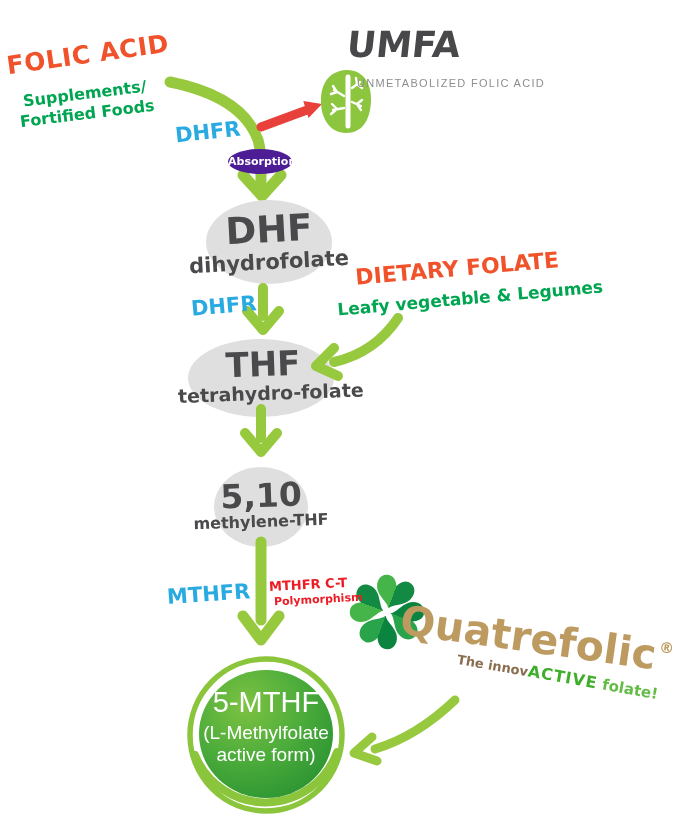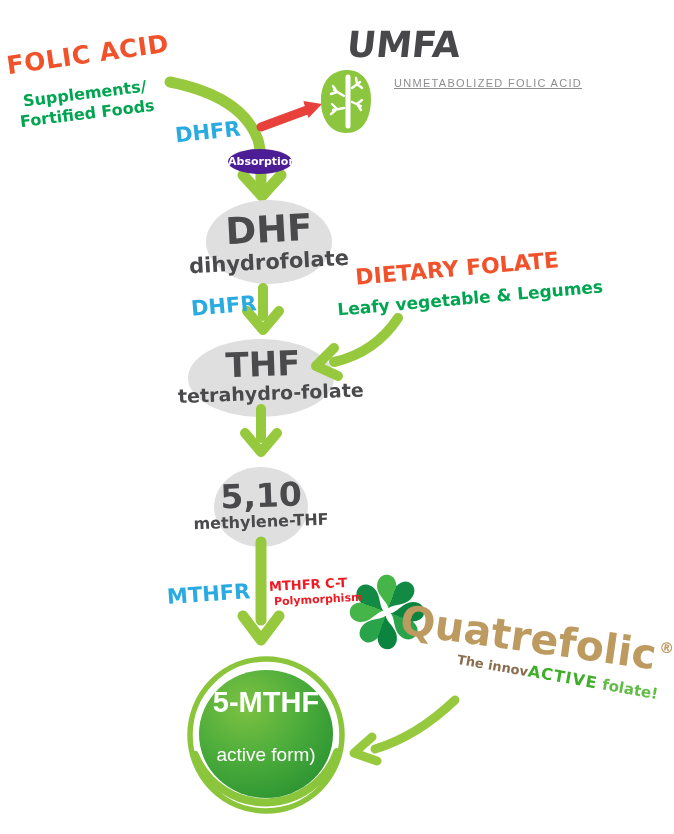--- a/index.html
+++ b/index.html
@@ -7,22 +7,22 @@
          font-family:"DejaVu Sans",sans-serif;}
   #shapes{position:absolute;left:0;top:0;z-index:1;}
   .txt{position:absolute;z-index:2;white-space:nowrap;}
   .ctr{text-align:center;}
 
   #folic-acid{left:6px;top:40px;width:162px;font-weight:700;font-size:25px;color:#F0532B;
               transform:rotate(-8deg);letter-spacing:.5px;}
   #folic-sub{left:12px;top:84px;width:148px;font-weight:700;font-size:16px;color:#00A551;
              transform:rotate(-7deg);line-height:20px;}
   #umfa-title{left:347px;top:24px;font-weight:700;font-size:36px;color:#48484A;transform:skewX(-6deg);}
-  #umfa-sub{left:394px;top:77px;font-family:"Liberation Sans",sans-serif;font-size:11px;
-            letter-spacing:1.3px;color:#8E8E90;text-decoration:underline;}
+  #umfa-sub{left:357px;top:77px;font-family:"Liberation Sans",sans-serif;font-size:11px;
+            letter-spacing:1.3px;color:#8E8E90;}
   #dhfr-top{left:175px;top:120px;font-weight:700;font-size:21px;color:#29ABE2;transform:rotate(-6deg);}
   #absorption-badge{left:228px;top:149px;width:64px;height:25px;background:#4c1d95;border-radius:50%;
             color:#fff;font-weight:700;font-size:11px;line-height:25px;}
   #dhf-title{left:209px;top:208px;width:120px;font-weight:700;font-size:37px;color:#4A4A4C;transform:rotate(-3deg);}
   #dhf-sub{left:189px;top:250px;width:160px;font-weight:700;font-size:21px;color:#4A4A4C;transform:rotate(-3deg);}
   #dhfr-mid{left:191px;top:294px;font-weight:700;font-size:21px;color:#29ABE2;transform:rotate(-5deg);}
   #dietary-title{left:355px;top:256px;font-weight:700;font-size:22px;color:#F0532B;transform:rotate(-5deg);}
   #dietary-sub{left:337px;top:288px;font-weight:700;font-size:17px;color:#00A551;transform:rotate(-5deg);}
   #thf-title{left:203px;top:344px;width:120px;font-weight:700;font-size:34px;color:#4A4A4C;transform:rotate(-2deg);}
   #thf-sub{left:178px;top:382px;width:170px;font-weight:700;font-size:19px;color:#4A4A4C;transform:rotate(-2deg);}
@@ -31,21 +31,21 @@
   #mthfr{left:167px;top:582px;font-weight:700;font-size:21px;color:#29ABE2;transform:rotate(-4deg);}
   #mthfr-ct{left:269px;top:577px;font-weight:700;font-size:13px;color:#ED1C24;transform:rotate(-3deg);}
   #poly{left:274px;top:593px;font-weight:700;font-size:11px;color:#ED1C24;transform:rotate(-3deg);}
   #brand-name{left:404px;top:596px;font-weight:700;font-size:41px;color:#BD9A60;
               transform:rotate(8deg);transform-origin:left top;}
   #brand-name sup{font-size:15px;vertical-align:18px;margin-left:2px;}
   #brand-tagline{left:459px;top:649px;transform:rotate(10deg);transform-origin:left top;}
   .tg-pre{font-weight:700;font-size:13px;color:#8A6D4E;}
   .tg-active{font-weight:700;font-size:16px;color:#3FAE2A;letter-spacing:1px;}
   .tg-post{font-weight:700;font-size:15px;color:#62BC46;}
-  #circle-title{left:186px;top:686px;width:160px;font-weight:700;font-size:29px;color:#fff;
+  #circle-title{left:186px;top:686px;width:160px;font-weight:400;font-size:29px;color:#fff;
                 font-family:"Liberation Sans",sans-serif;}
   #circle-l1{left:176px;top:722px;width:180px;font-size:19px;color:#fff;font-family:"Liberation Sans",sans-serif;}
   #circle-l2{left:176px;top:744px;width:180px;font-size:19px;color:#fff;font-family:"Liberation Sans",sans-serif;text-align:center;}
 </style>
 </head>
 <body>
 
 <div id="stage">
 
   <svg id="shapes" width="674" height="834" viewBox="0 0 674 834">
@@ -160,15 +160,16 @@
   <div class="txt" id="poly">Polymorphism</div>
 
   <div class="txt" id="brand-name">
     <span>Quatrefolic</span><sup>®</sup>
   </div>
   <div class="txt" id="brand-tagline">
     <span class="tg-pre">The innov</span><span class="tg-active">ACTIVE</span><span class="tg-post"> folate!</span>
   </div>
 
   <div class="txt ctr" id="circle-title">5-MTHF</div>
+  <div class="txt ctr" id="circle-l1">(L-Methylfolate</div>
   <div class="txt ctr" id="circle-l2">active form)</div>
 
 </div>
 
 </body></html>

